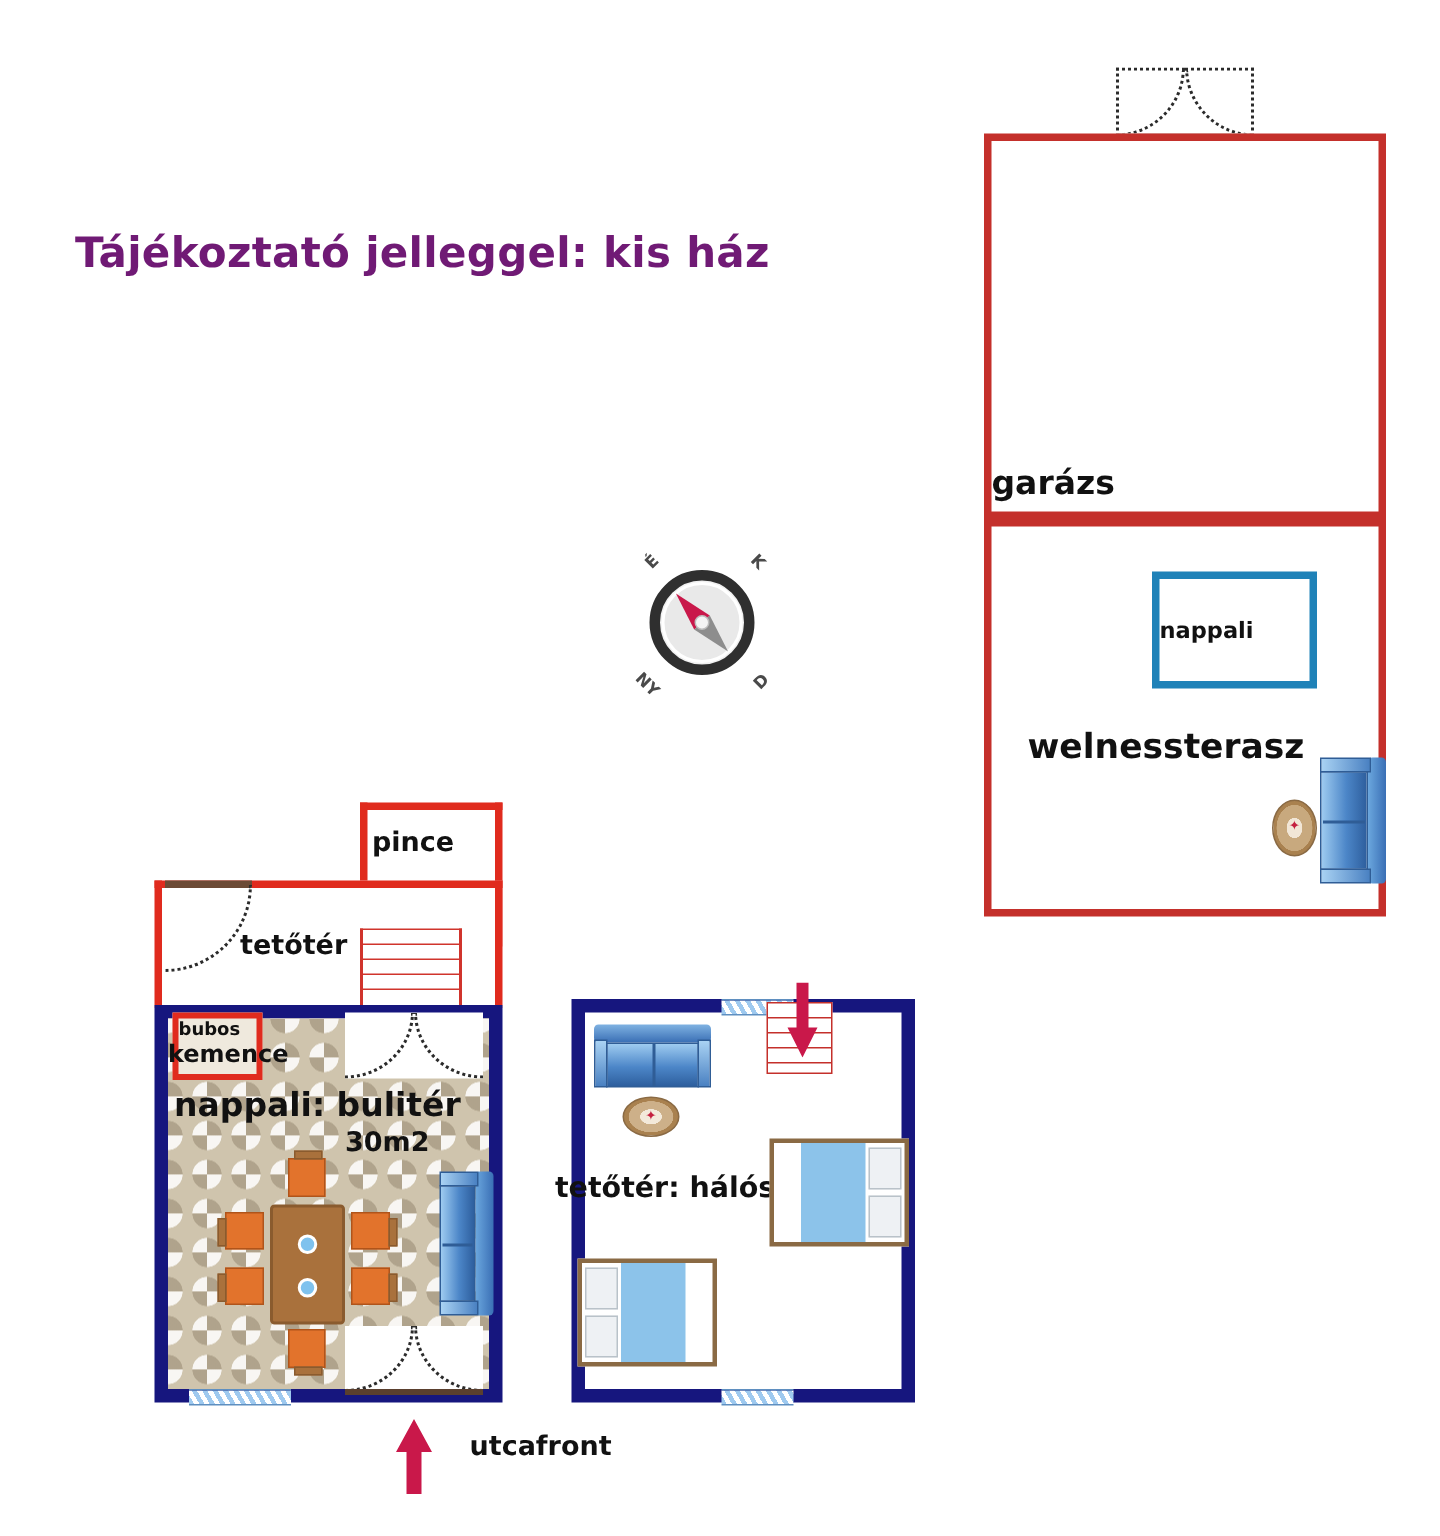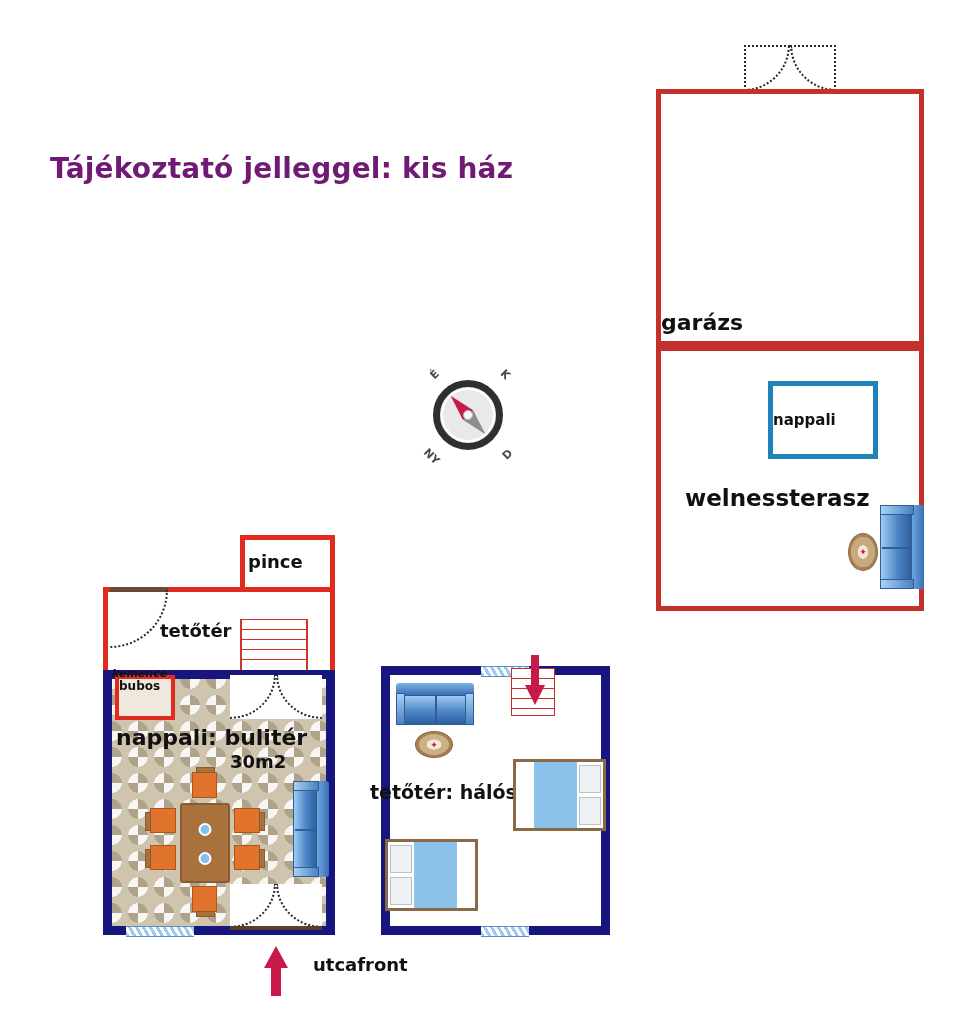--- a/index.html
+++ b/index.html
@@ -92,21 +92,21 @@
     background-color:#cfc4ad;
     background-image:
       radial-gradient(circle at 0 0, rgba(255,255,255,.85) 26%, transparent 27%),
       radial-gradient(circle at 100% 0, rgba(150,136,112,.55) 26%, transparent 27%),
       radial-gradient(circle at 0 100%, rgba(150,136,112,.55) 26%, transparent 27%),
       radial-gradient(circle at 100% 100%, rgba(255,255,255,.85) 26%, transparent 27%);
     background-size:26px 26px;
   }
   #kemence{left:115px;top:675px;width:60px;height:45px;border:4px solid #e02b1e;box-sizing:border-box;background:#efe9dd;}
   #kemence-l1{left:119px;top:679px;font-size:12px;}
-  #kemence-l2{left:112px;top:667px;font-size:11px;font-style:italic;}
+  #kemence-l2{left:112px;top:693px;font-size:16px;}
   #gf-label{left:116px;top:725px;font-size:22px;}
   #gf-area{left:230px;top:751px;font-size:18px;}
 
   
   .dbl-door{position:absolute;background:#ffffff;}
   .dbl-door .leaf{position:absolute;top:0;width:50%;height:100%;box-sizing:border-box;}
   .dbl-door .leaf.l{left:0;border-right:2px dotted #2b2b2b;border-bottom:2px dotted #2b2b2b;border-bottom-right-radius:100%;}
   .dbl-door .leaf.r{right:0;border-left:2px dotted #2b2b2b;border-bottom:2px dotted #2b2b2b;border-bottom-left-radius:100%;}
   #gf-door-top{left:230px;top:675px;width:92px;height:44px;}
   #gf-door-bot{left:230px;top:884px;width:92px;height:44px;}

